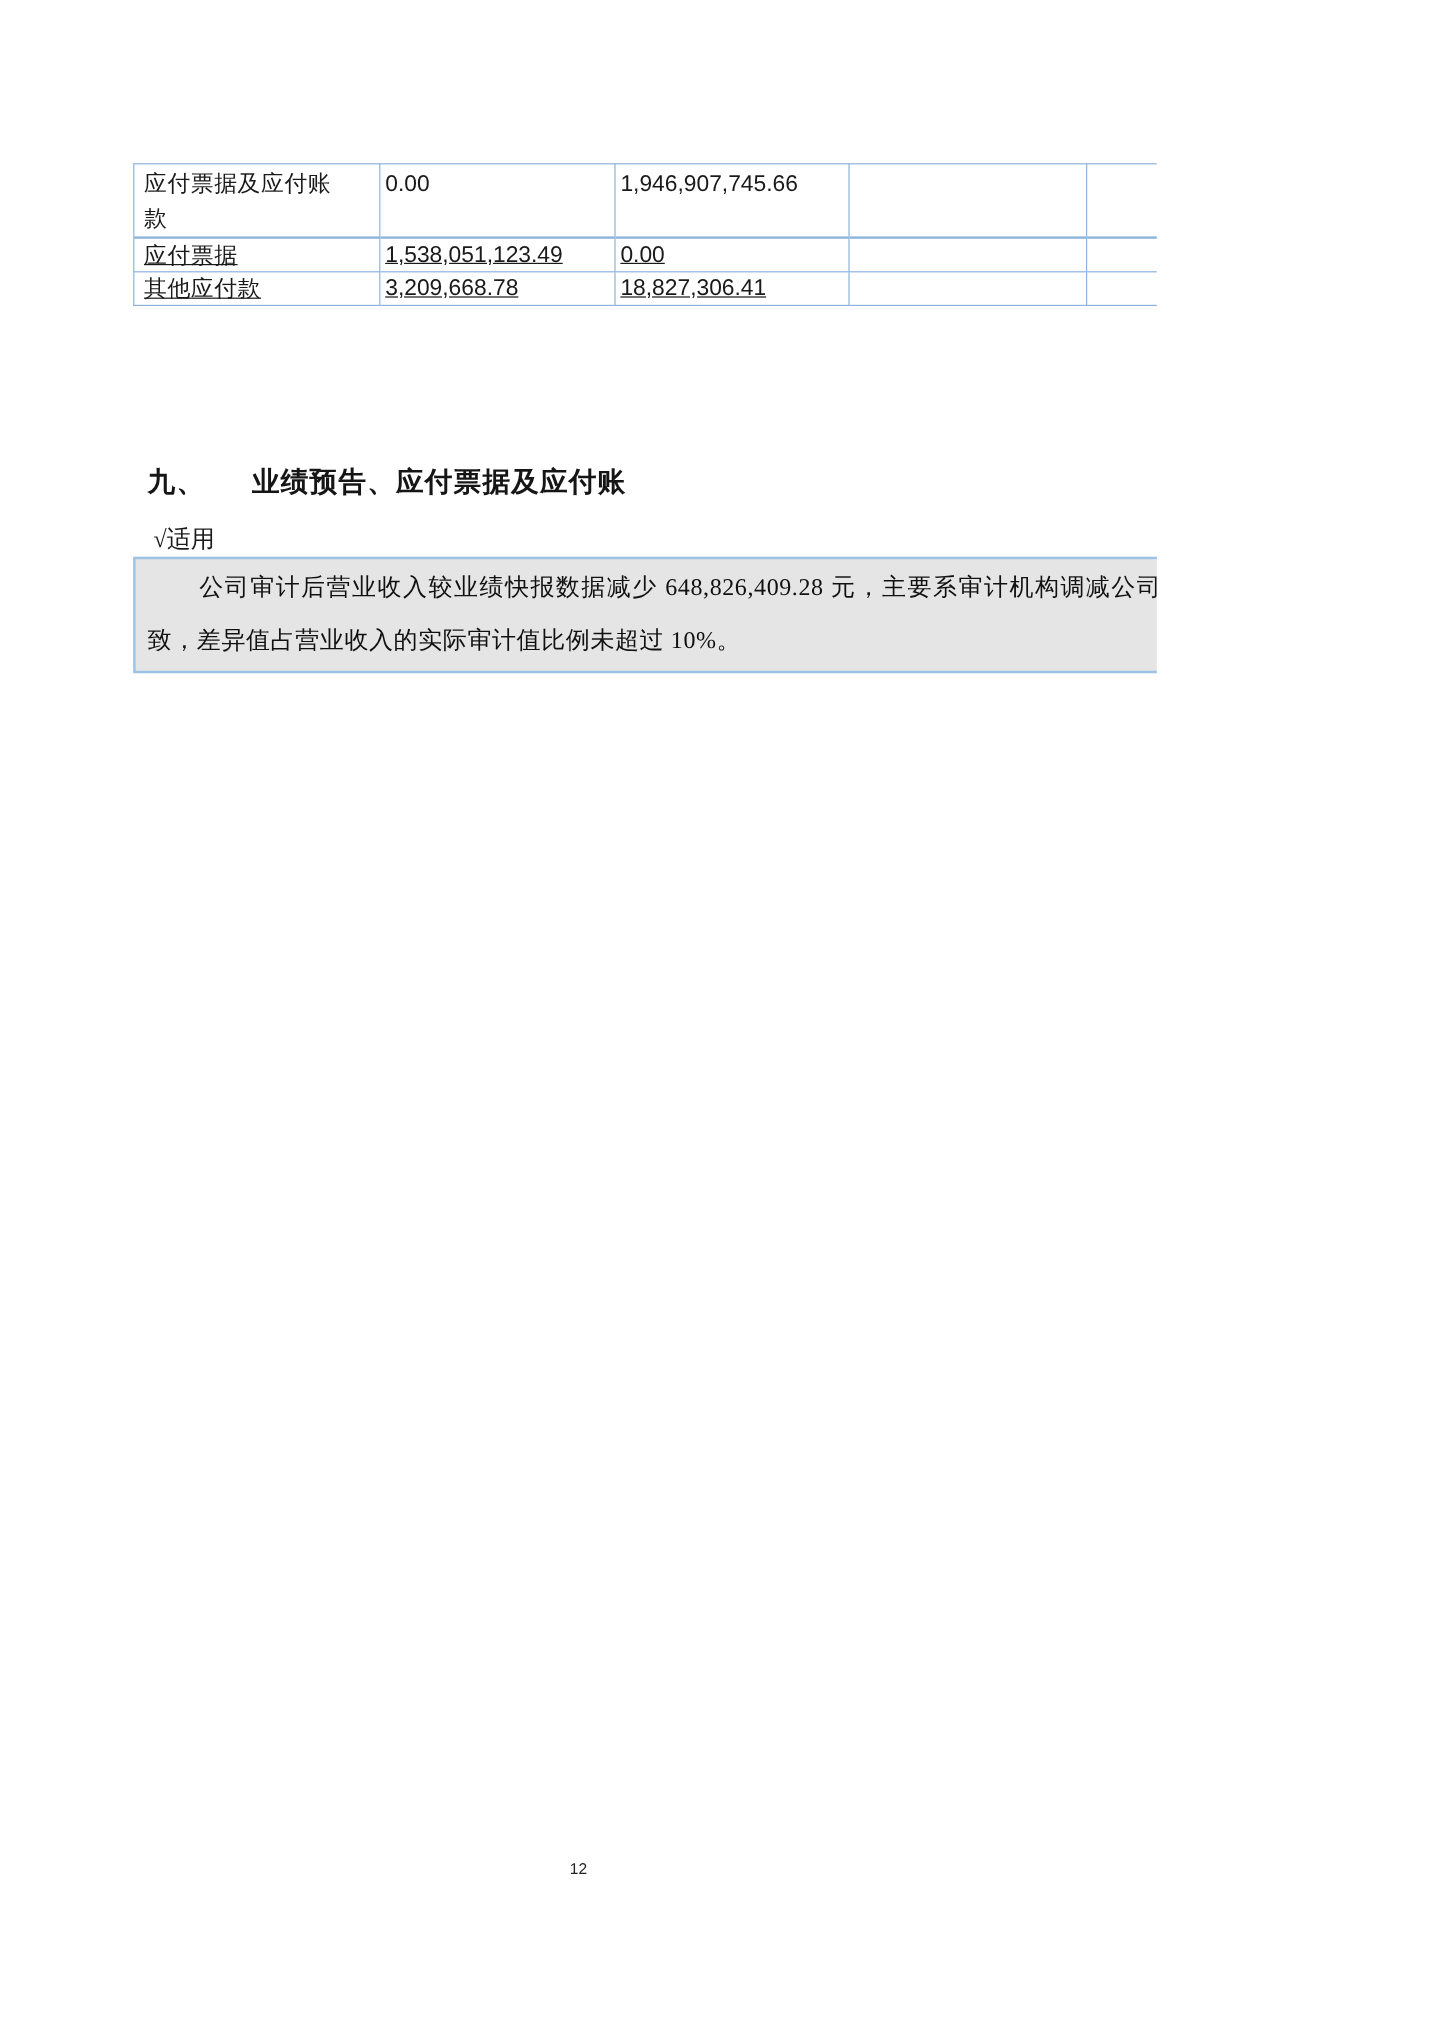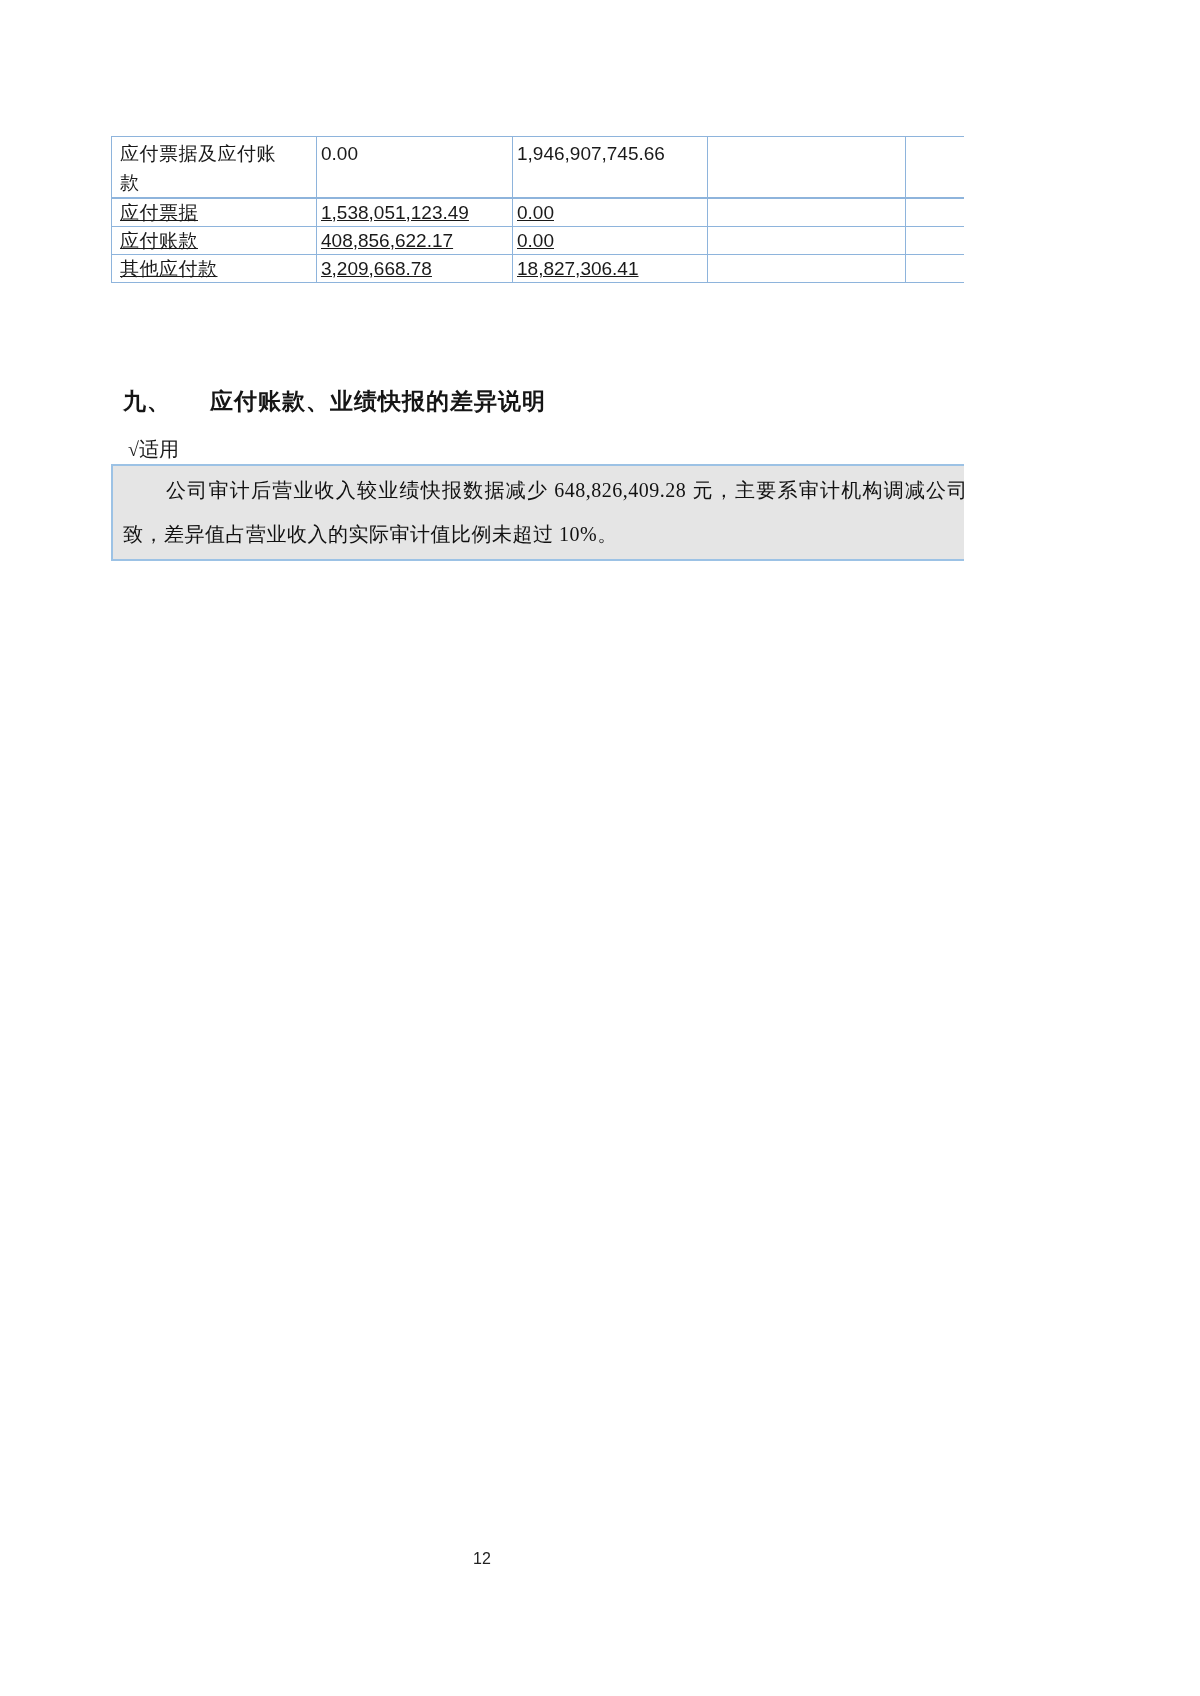--- a/index.html
+++ b/index.html
@@ -100,21 +100,21 @@
   }
 
   
   .footer {
     position: absolute;
     left: 0;
     top: 1550px;
     width: 100%;
     text-align: center;
     font-family: "Liberation Sans", sans-serif;
-    font-size: 16px;
+    font-size: 13px;
     color: #222222;
   }
 </style>
 </head>
 <body>
 
 <div class="page">
 
   <table class="fin-table">
     <colgroup>
@@ -134,39 +134,32 @@
         <td class="num"></td>
       </tr>
       <tr class="row-std">
         <td class="lbl">应付票据</td>
         <td class="num">1,538,051,123.49</td>
         <td class="num">0.00</td>
         <td class="num"></td>
         <td class="num"></td>
       </tr>
       <tr class="row-std">
-        <td class="lbl">应付账款</td>
-        <td class="num">408,856,622.17</td>
-        <td class="num">0.00</td>
-        <td class="num"></td>
-        <td class="num"></td>
-      </tr>
-      <tr class="row-std">
         <td class="lbl">其他应付款</td>
         <td class="num">3,209,668.78</td>
         <td class="num">18,827,306.41</td>
         <td class="num"></td>
         <td class="num"></td>
       </tr>
     </tbody>
   </table>
 
   <div class="heading">
     <span class="h-num">九、</span>
-    <span class="h-title">应付账款、业绩快报的差异说明</span>
+    <span class="h-title">业绩预告、应付票据及应付账</span>
   </div>
 
   <div class="applicability">
     <span>√适用</span>
     <span>□不适用</span>
   </div>
 
   <div class="note-box">
     <p class="note-text">公司审计后营业收入较业绩快报数据减少 648,826,409.28 元，主要系审计机构调减公司营业收入导致，差异值占营业收入的实际审计值比例未超过 10%。</p>
   </div>

